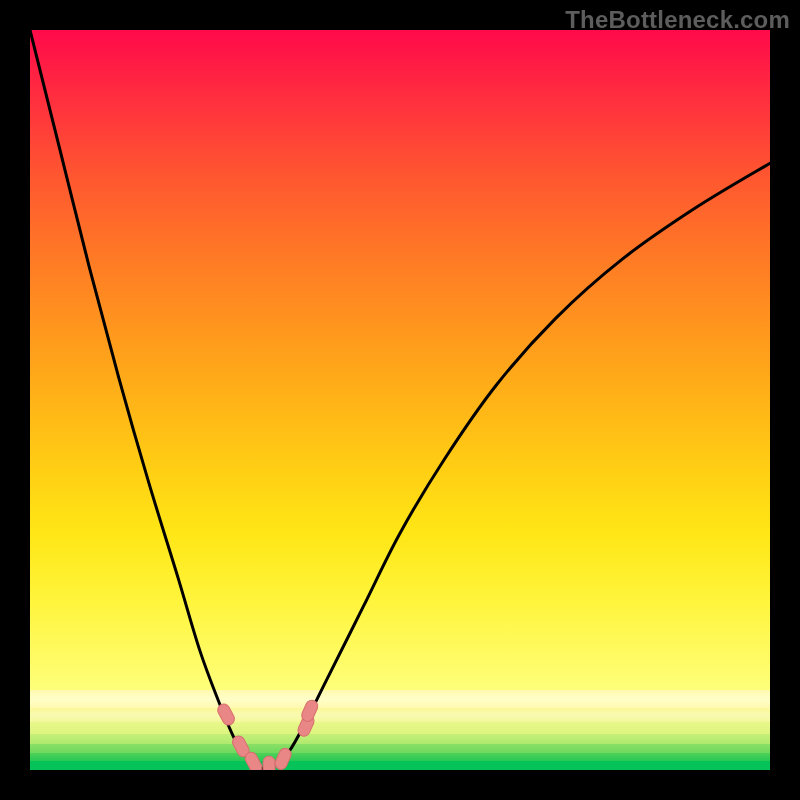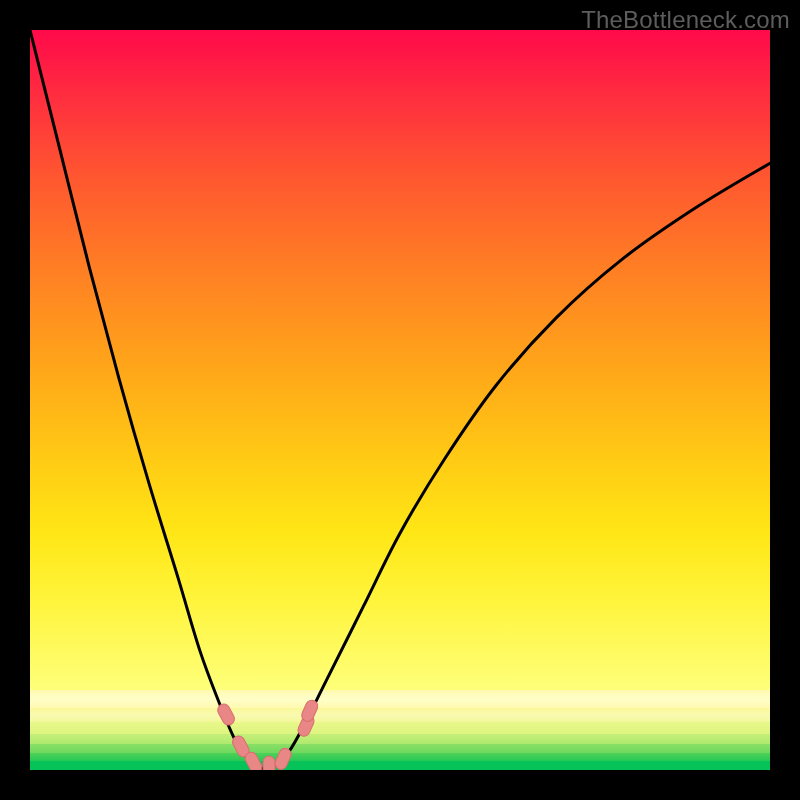--- a/index.html
+++ b/index.html
@@ -61,21 +61,21 @@
     left: 0; top: 0;
     width: 740px;
     height: 740px;
   }
   .watermark {
     position: absolute;
     top: 6px;
     right: 10px;
     color: #5d5d5d;
     font-size: 24px;
-    font-weight: 400;
+    font-weight: 700;
     letter-spacing: 0.2px;
   }
 </style>
 </head>
 <body>
 
 <div class="frame">
   <div class="gradient">
     <div class="upper"></div>
     <div class="band1"></div>

